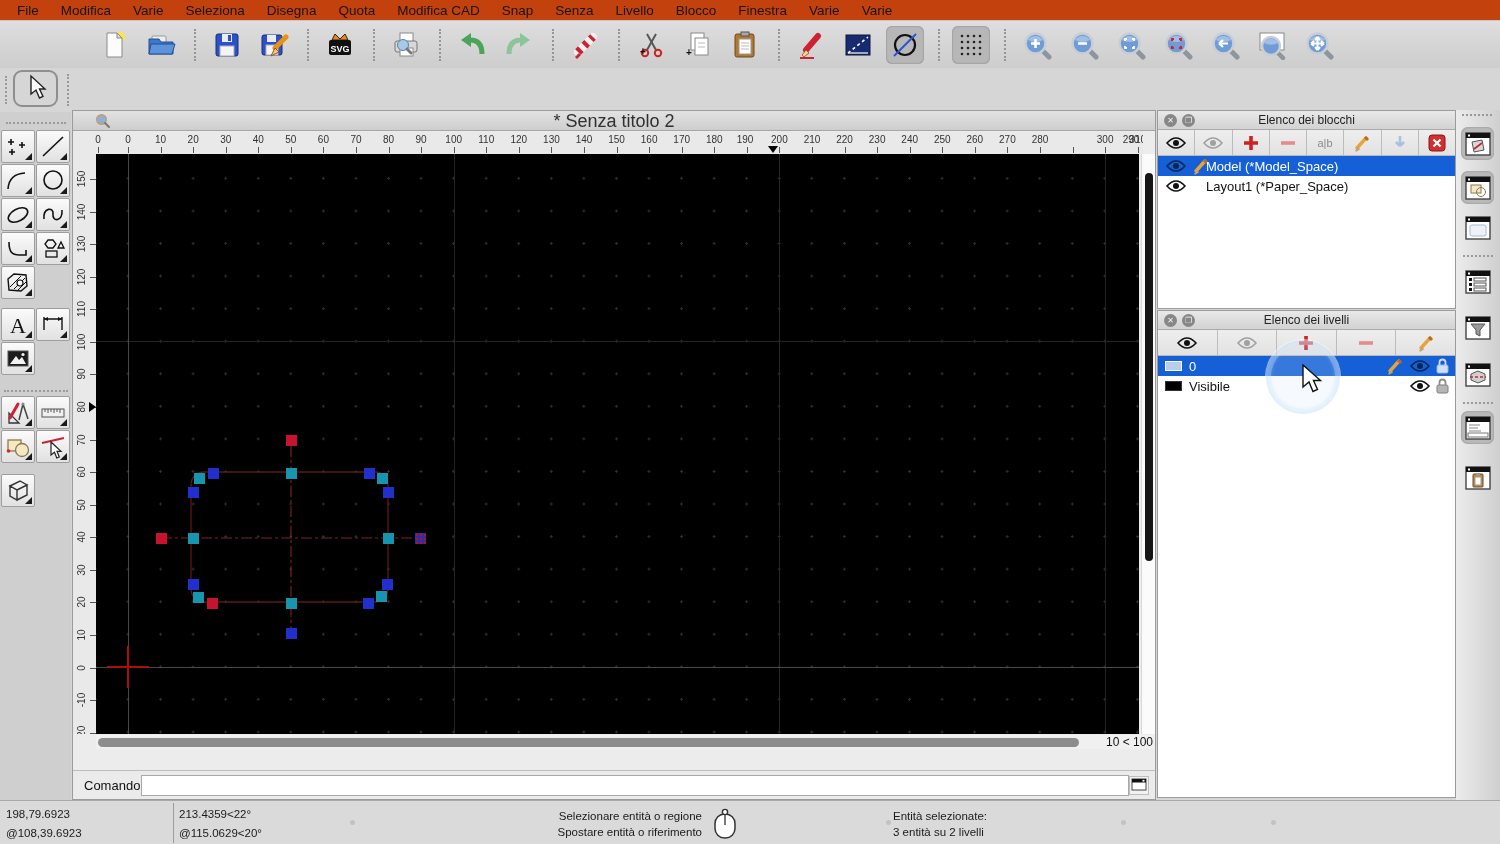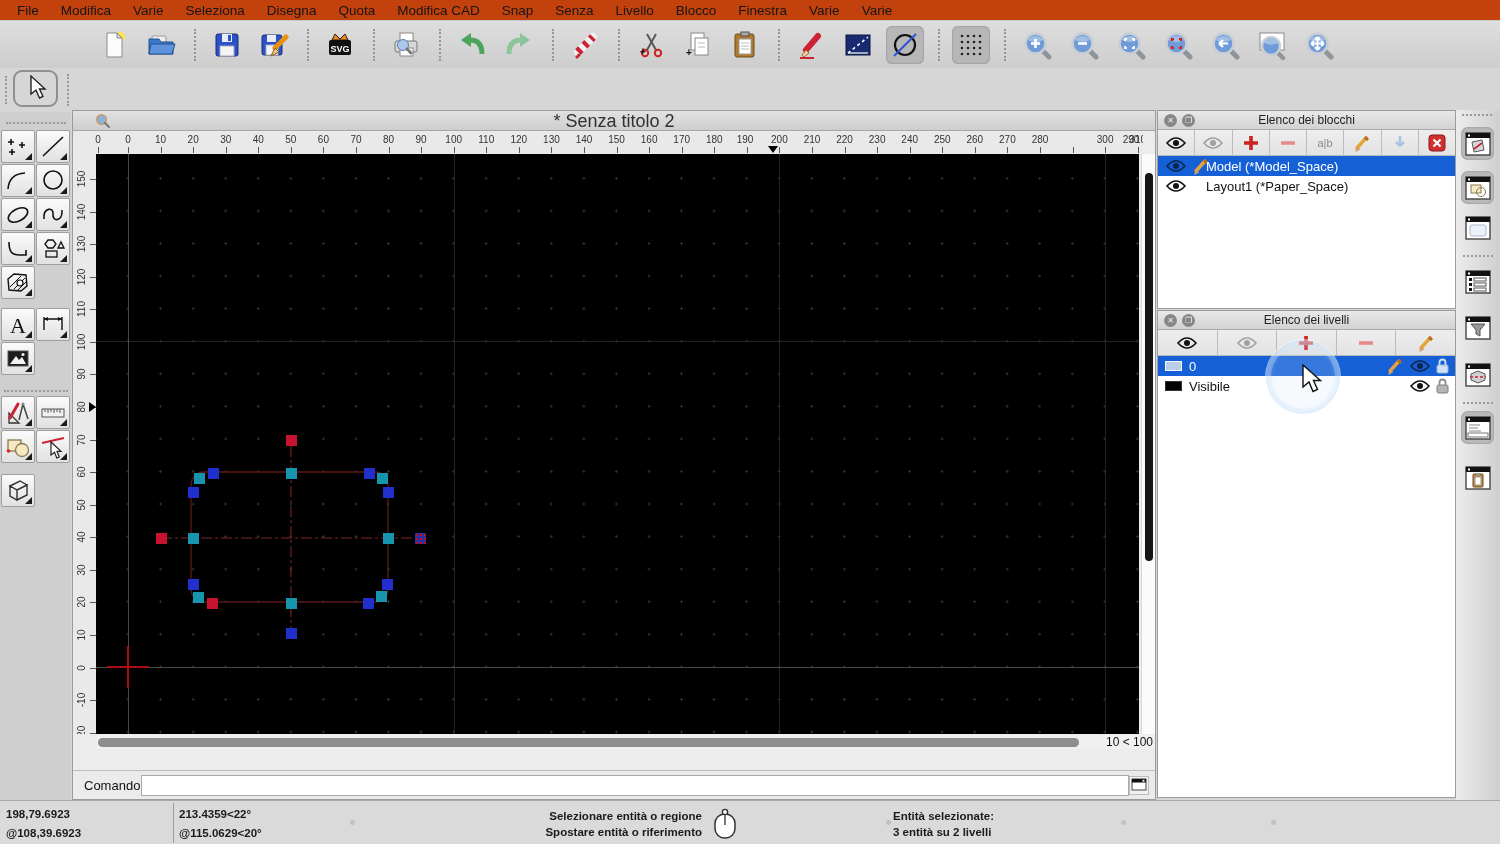--- a/index.html
+++ b/index.html
@@ -104,21 +104,21 @@
   .dockstrip { position:absolute; left:1456px; top:110px; width:44px; height:690px;
                background:linear-gradient(90deg,#ececec,#cfcfcf); }
   .dock-grip { position:absolute; left:6px; top:4px; width:30px; border-top:2px dotted #9a9a9a; }
   .dbtn { position:absolute; left:5px; width:33px; height:33px; border-radius:7px;
           display:flex; align-items:center; justify-content:center; }
   .dbtn.pressed { background:#b9b9b9; box-shadow:inset 0 0 2px rgba(0,0,0,.3); }
   .dsep { position:absolute; left:7px; width:30px; border-top:2px dotted #9a9a9a; }
 
   
   .statusbar { position:absolute; left:0; top:800px; width:1500px; height:44px; background:#dadada;
-               border-top:1px solid #a8a8a8; font-size:11.5px; color:#1a1a1a;font-weight:bold; }
+               border-top:1px solid #a8a8a8; font-size:11.5px; color:#1a1a1a; }
   .sline1 { position:absolute; top:7px; } .sline2 { position:absolute; top:26px; }
   .sdivider { position:absolute; left:173px; top:2px; height:40px; width:1px; background:#9d9d9d; }
   .hintblock { position:absolute; left:440px; top:7px; width:262px; text-align:right; line-height:16px; }
   .selblock  { position:absolute; left:893px; top:7px; line-height:16px; }
   .sdot { position:absolute; top:19px; width:5px; height:5px; border-radius:50%; background:#c2c2c2; }
 
   
   .halo { position:absolute; left:1266px; top:340px; width:74px; height:74px; border-radius:50%;
           background:radial-gradient(circle, rgba(205,228,248,.18) 55%, rgba(190,218,244,.5) 78%, rgba(230,242,252,.6) 90%, rgba(180,210,240,.25) 100%);
           box-shadow:0 0 0 1px rgba(255,255,255,.55), inset 0 0 0 5px rgba(215,235,252,.3);

